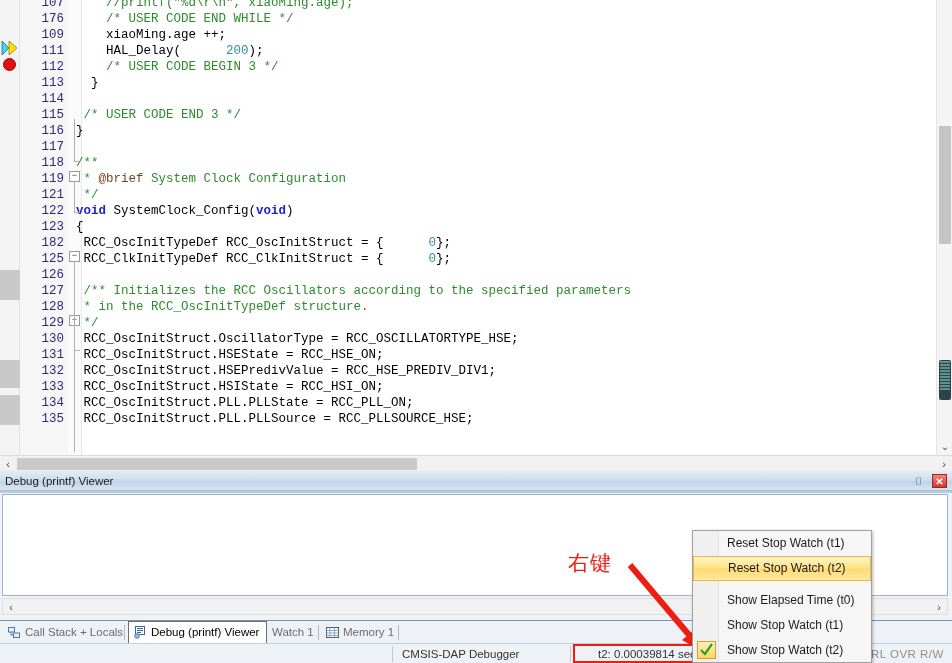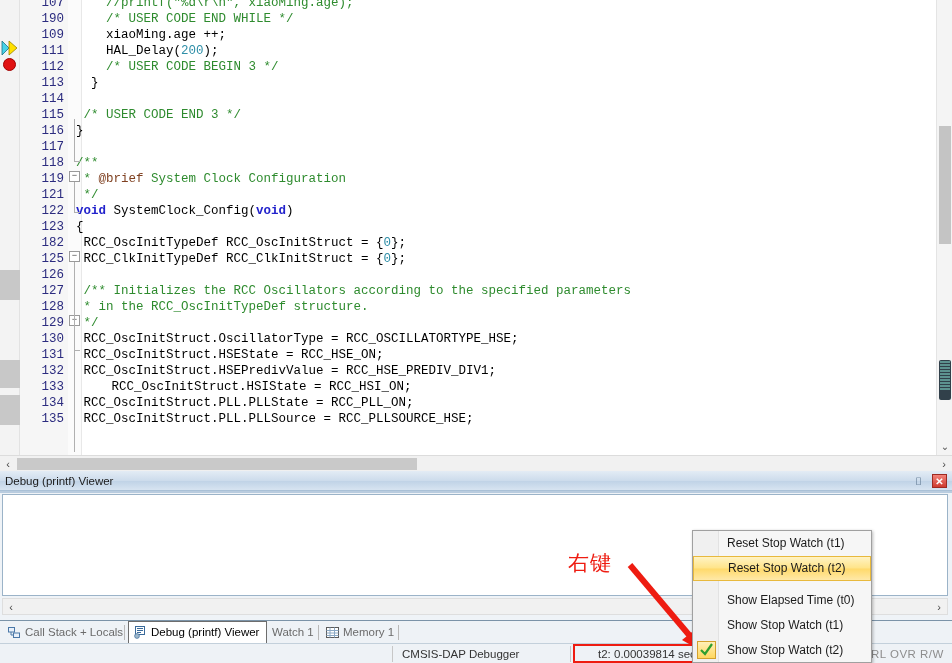--- a/index.html
+++ b/index.html
@@ -95,21 +95,21 @@
     font-family: "Liberation Mono", "DejaVu Sans Mono", monospace;
     font-size: 12.5px;
   }
   .ltxt {
     position: absolute;
     left: 76px;
     color: #000000;
   }
   .cmt  { color: #2e8b2e; }
   .kw   { color: #2222cc; font-weight: bold; }
-  .num  { color: #2f8fa8; }
+  .num  { color: #2f8fa8; margin-left: 45px; }
   .tag  { color: #7f4020; }
 
   
   .fold {
     position: absolute;
     left: 69px;
     width: 11px; height: 11px;
     border: 1px solid #9a9a9a;
     background: #ffffff;
     font-size: 9px;
@@ -400,21 +400,21 @@
         <polygon points="8,1 16,8 8,15" fill="#ffe000" stroke="#9a8300" stroke-width="0.8"></polygon>
       </svg>
       <div class="bp-dot"></div>
     </div>
 
     <div class="gutter"></div>
     <div class="foldcol"></div>
 
     <div class="code-area" id="code-area" style="top: -5px;">
         <div class="code-line"><span class="lno">107</span><span class="ltxt" style="left: 106px;"><span class="cmt">//printf("%d\r\n", xiaoMing.age);</span></span></div>
-        <div class="code-line"><span class="lno">190</span><span class="ltxt" style="left: 106px;"><span class="cmt">/* USER CODE END WHILE */</span></span></div>
+        <div class="code-line"><span class="lno">176</span><span class="ltxt" style="left: 106px;"><span class="cmt">/* USER CODE END WHILE */</span></span></div>
         <div class="code-line"><span class="lno">109</span><span class="ltxt" style="left: 106px;"><span>xiaoMing.age ++;</span></span></div>
         <div class="code-line"><span class="lno">111</span><span class="ltxt" style="left: 106px;"><span>HAL_Delay(</span><span class="num">200</span><span>);</span></span></div>
         <div class="code-line"><span class="lno">112</span><span class="ltxt" style="left: 106px;"><span class="cmt">/* USER CODE BEGIN 3 */</span></span></div>
         <div class="code-line"><span class="lno">113</span><span class="ltxt" style="left: 91px;"><span>}</span></span></div>
         <div class="code-line"><span class="lno">114</span><span class="ltxt" style="left: 76px;"></span></div>
         <div class="code-line"><span class="lno">115</span><span class="ltxt" style="left: 83.5px;"><span class="cmt">/* USER CODE END 3 */</span></span></div>
         <div class="code-line"><span class="lno">116</span><span class="ltxt" style="left: 76px;"><span>}</span></span></div>
         <div class="code-line"><span class="lno">117</span><span class="ltxt" style="left: 76px;"></span></div>
         <div class="code-line"><span class="lno">118</span><span class="ltxt" style="left: 76px;"><span class="cmt">/**</span></span></div>
         <div class="code-line"><span class="lno">119</span><span class="ltxt" style="left: 83.5px;"><span class="cmt">* </span><span class="tag">@brief</span><span class="cmt"> System Clock Configuration</span></span></div>
@@ -423,21 +423,21 @@
         <div class="code-line"><span class="lno">123</span><span class="ltxt" style="left: 76px;"><span>{</span></span></div>
         <div class="code-line"><span class="lno">182</span><span class="ltxt" style="left: 83.5px;"><span>RCC_OscInitTypeDef RCC_OscInitStruct = {</span><span class="num">0</span><span>};</span></span></div>
         <div class="code-line"><span class="lno">125</span><span class="ltxt" style="left: 83.5px;"><span>RCC_ClkInitTypeDef RCC_ClkInitStruct = {</span><span class="num">0</span><span>};</span></span></div>
         <div class="code-line"><span class="lno">126</span><span class="ltxt" style="left: 76px;"></span></div>
         <div class="code-line"><span class="lno">127</span><span class="ltxt" style="left: 83.5px;"><span class="cmt">/** Initializes the RCC Oscillators according to the specified parameters</span></span></div>
         <div class="code-line"><span class="lno">128</span><span class="ltxt" style="left: 83.5px;"><span class="cmt">* in the RCC_OscInitTypeDef structure.</span></span></div>
         <div class="code-line"><span class="lno">129</span><span class="ltxt" style="left: 83.5px;"><span class="cmt">*/</span></span></div>
         <div class="code-line"><span class="lno">130</span><span class="ltxt" style="left: 83.5px;"><span>RCC_OscInitStruct.OscillatorType = RCC_OSCILLATORTYPE_HSE;</span></span></div>
         <div class="code-line"><span class="lno">131</span><span class="ltxt" style="left: 83.5px;"><span>RCC_OscInitStruct.HSEState = RCC_HSE_ON;</span></span></div>
         <div class="code-line"><span class="lno">132</span><span class="ltxt" style="left: 83.5px;"><span>RCC_OscInitStruct.HSEPredivValue = RCC_HSE_PREDIV_DIV1;</span></span></div>
-        <div class="code-line"><span class="lno">133</span><span class="ltxt" style="left: 83.5px; margin-left: 28px;"><span>RCC_OscInitStruct.HSIState = RCC_HSI_ON;</span></span></div>
+        <div class="code-line"><span class="lno">133</span><span class="ltxt" style="left: 83.5px;"><span>RCC_OscInitStruct.HSIState = RCC_HSI_ON;</span></span></div>
         <div class="code-line"><span class="lno">134</span><span class="ltxt" style="left: 83.5px;"><span>RCC_OscInitStruct.PLL.PLLState = RCC_PLL_ON;</span></span></div>
         <div class="code-line"><span class="lno">135</span><span class="ltxt" style="left: 83.5px;"><span>RCC_OscInitStruct.PLL.PLLSource = RCC_PLLSOURCE_HSE;</span></span></div>
       </div>
 
     <div class="fold" style="top:171px;">−</div>
     <div class="fold" style="top:251px;">−</div>
     <div class="fold" style="top:315px;">−</div>
     <div class="foldline" style="top:119px;height:42px;"></div>
     <div class="foldend" style="top:161px;"></div>
     <div class="foldline" style="top:182px;height:30px;"></div>

